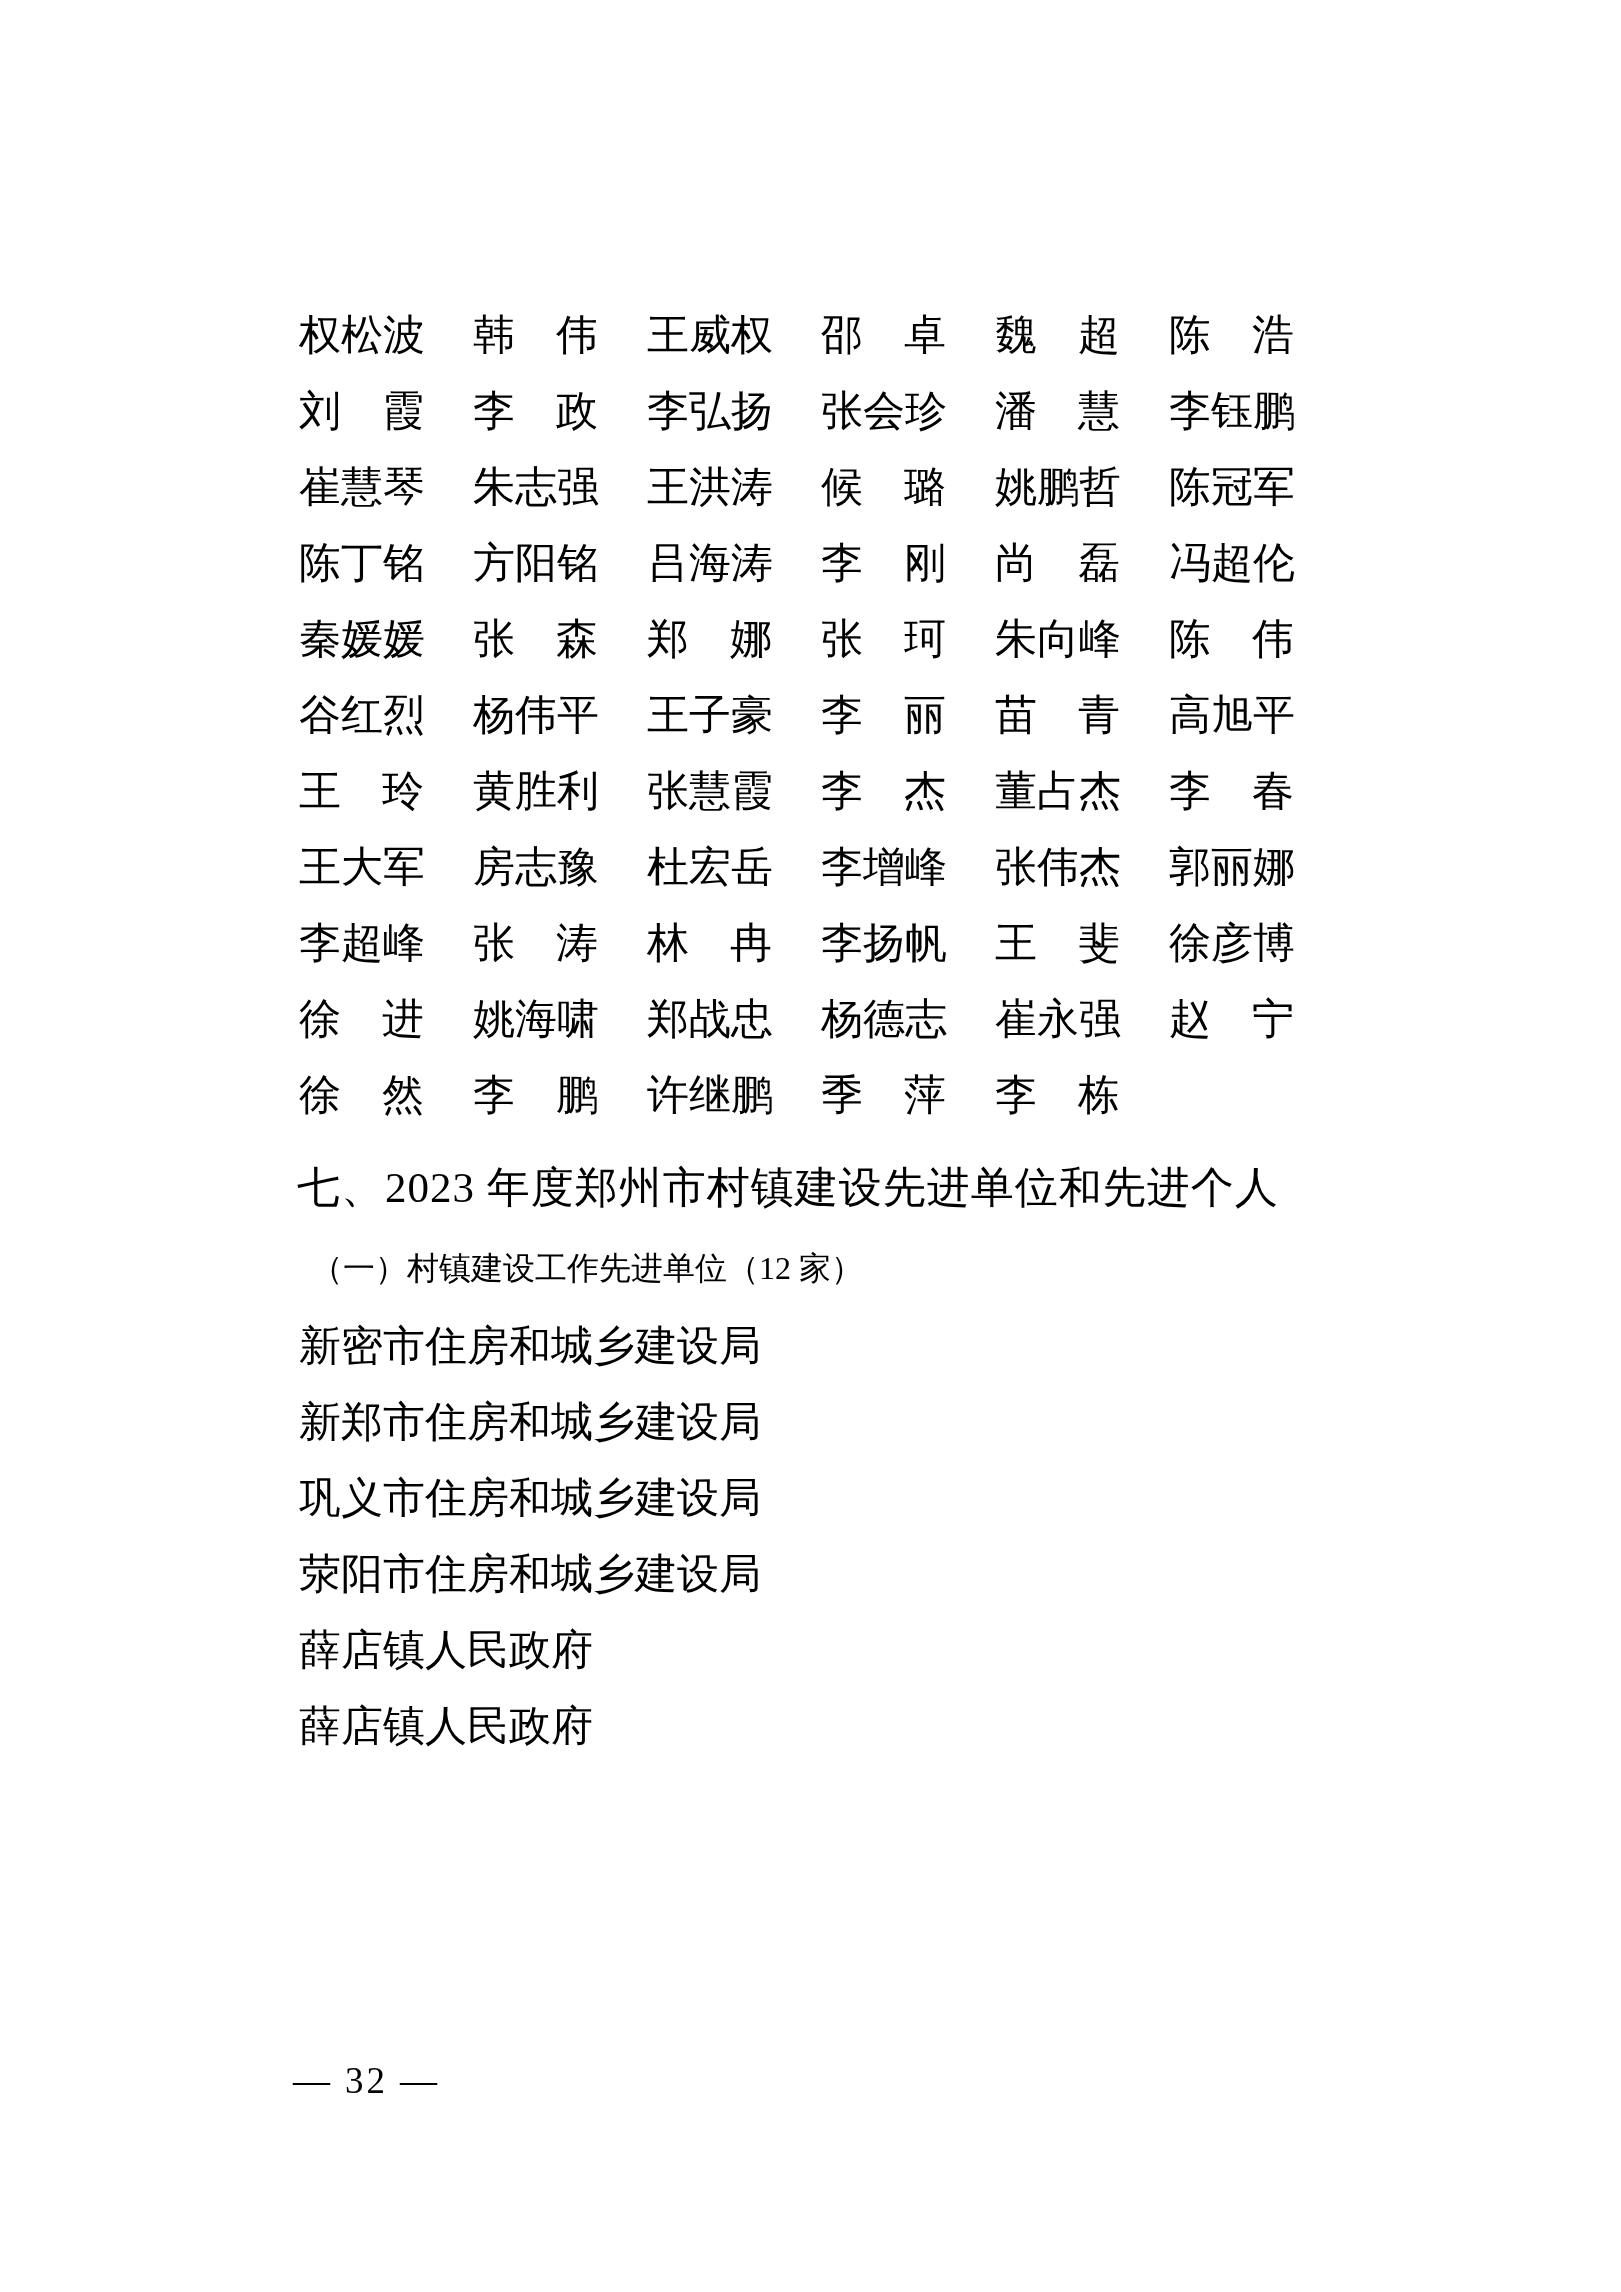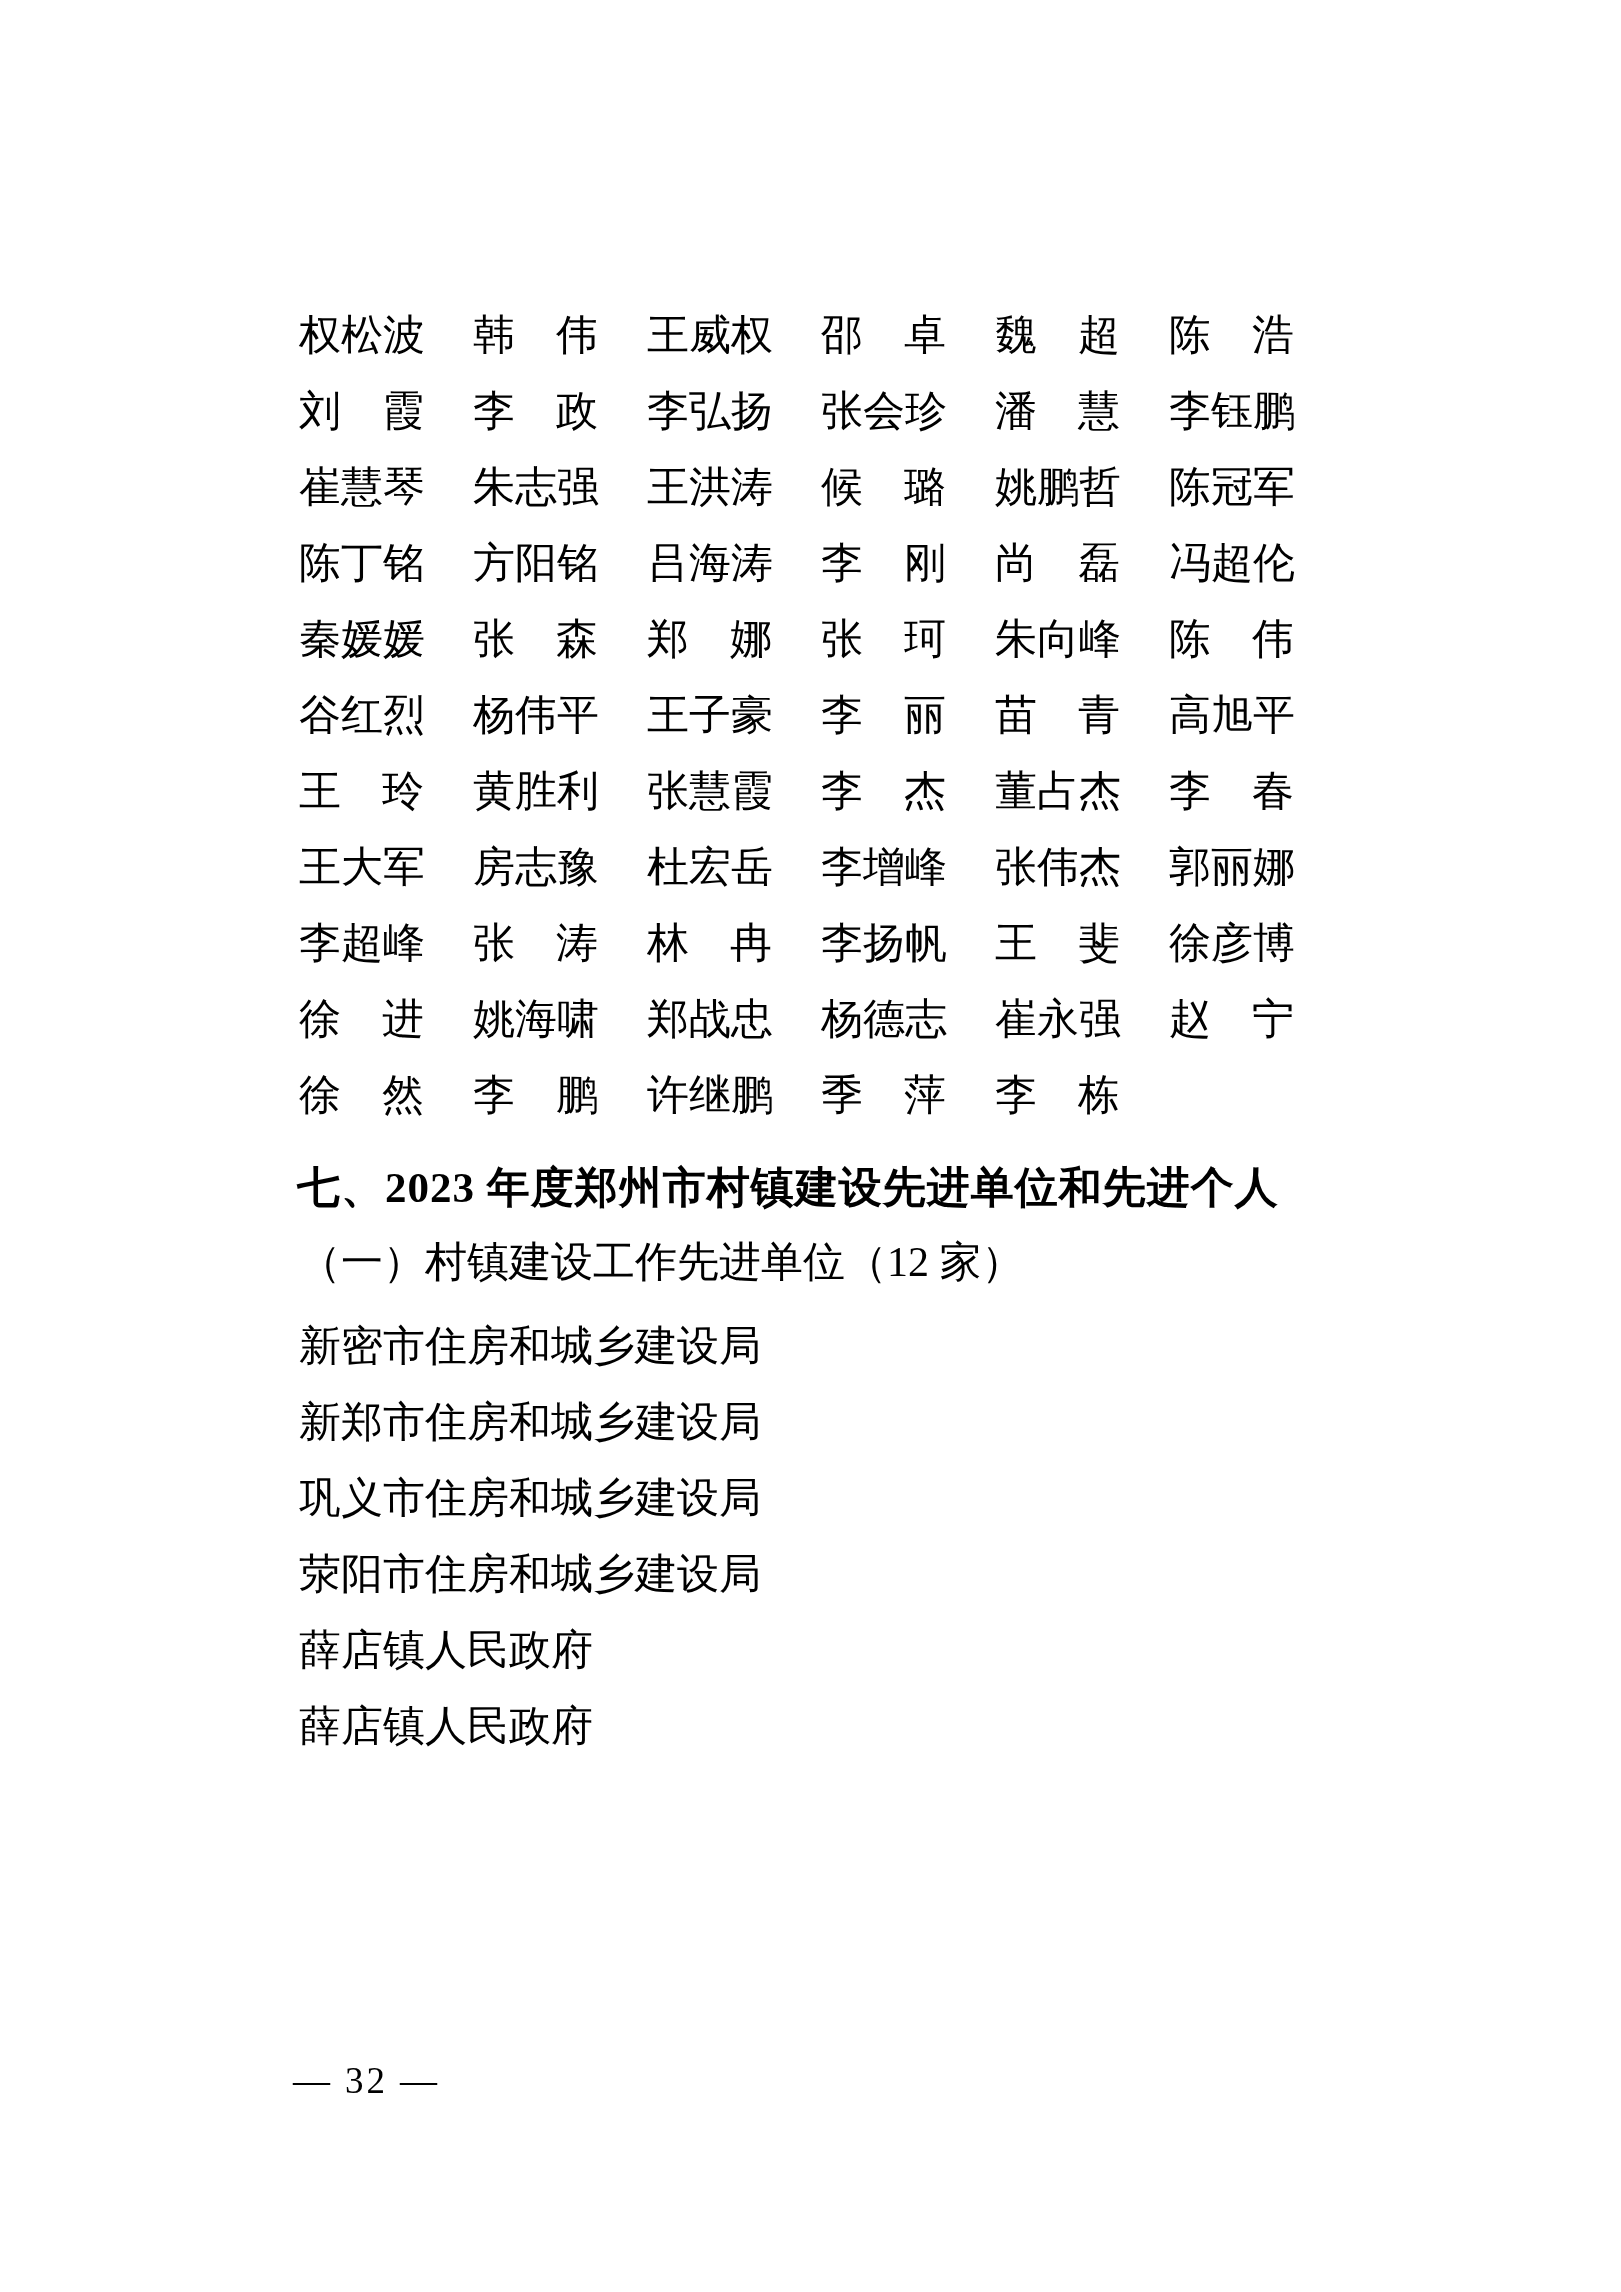--- a/index.html
+++ b/index.html
@@ -25,31 +25,31 @@
     white-space: nowrap;
   }
   .name-cell span { display: inline-block; }
   
   .heading {
     position: absolute;
     left: 297px;
     top: 1164px;
     margin: 0;
     font-size: 43px;
-    font-weight: 700;
+    font-weight: 400;
     line-height: 1.1;
     white-space: nowrap;
     letter-spacing: 1px;
   }
   .subheading {
     position: absolute;
     left: 299px;
     top: 1239px;
-    margin: 0;
-    font-size: 42px;
+    margin: 12px;
+    font-size: 32px;
     font-weight: 400;
     line-height: 1.1;
     white-space: nowrap;
   }
   
   .units { position: absolute; left: 299px; top: 1308px; }
   .unit-row {
     height: 76px;
     display: flex;
     align-items: center;

